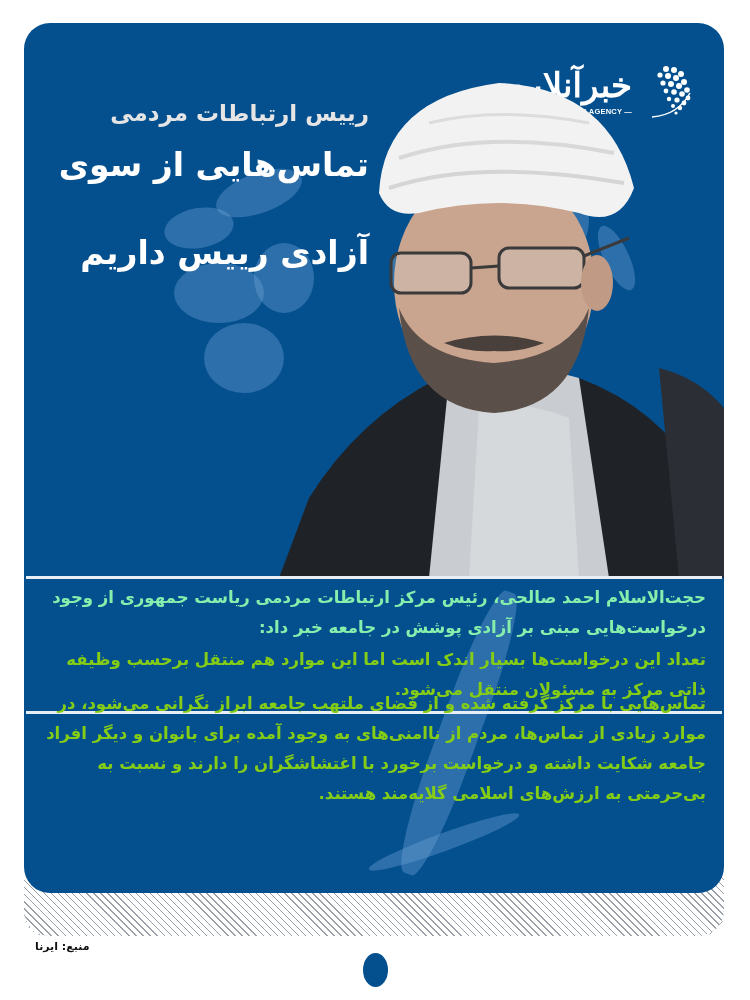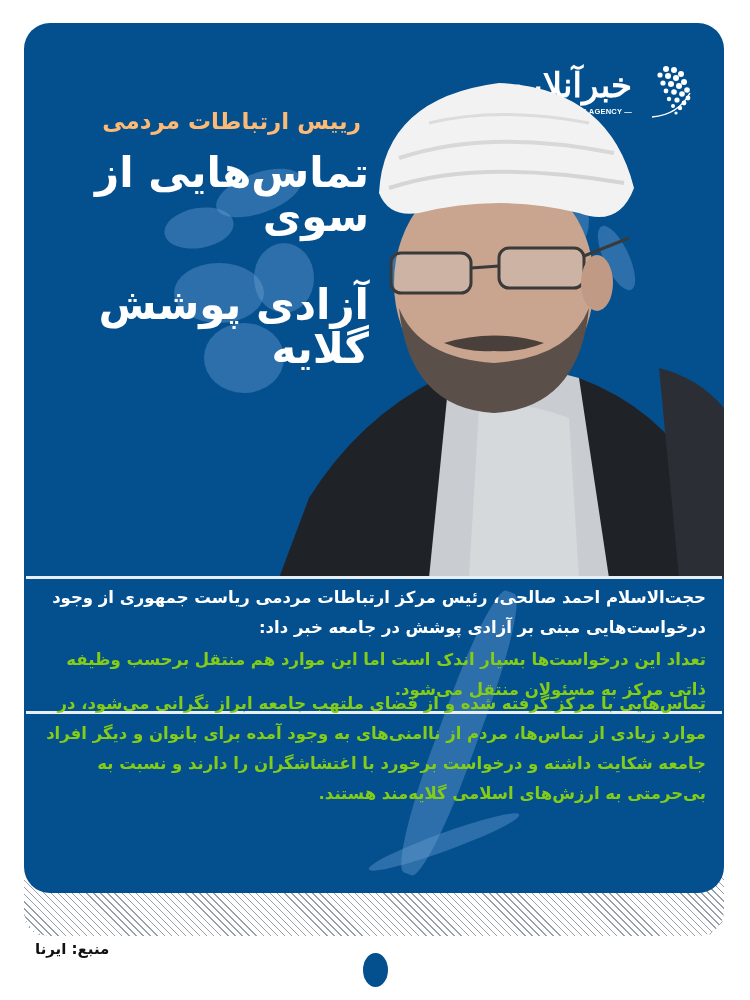--- a/index.html
+++ b/index.html
@@ -28,46 +28,46 @@
   .logo-globe {
     position:absolute; right:0; top:0; width:56px; height:56px;
   }
   .portrait {
     position:absolute; left:255px; top:55px; width:445px; height:500px;
   }
   .headline {
     position:absolute; right:360px; top:98px; width:320px; direction:rtl; text-align:right;
   }
   .kicker {
-    color:#fdba74; font-size:23px; font-weight:bold; line-height:31px; margin:8px;
+    color:#e5e5e5; font-size:23px; font-weight:bold; line-height:31px; margin:0;
   }
   .title {
-    color:#ffffff; font-size:42px; font-weight:bold; line-height:44px; margin:14px 0 0 0;
+    color:#ffffff; font-size:33px; font-weight:bold; line-height:44px; margin:14px 0 0 0;
   }
   .divider {
     position:absolute; left:2px; right:2px; height:3px; background:#e8eef6;
   }
   .para {
     position:absolute; left:18px; right:18px; direction:rtl; text-align:right;
     font-weight:bold; font-size:16.5px; line-height:30px; margin:0;
   }
-  .para.lead { color:#ffffff; }
+  .para.lead { color:#86efac; }
   .para.body { color:#84cc16; }
   .hatch {
     position:absolute; left:24px; top:876px; width:700px; height:60px;
     background:repeating-linear-gradient(45deg, #ffffff 0 4px, #9aa0a8 4px 5px);
     border-radius:0 0 26px 26px; z-index:-1;
   }
   .hatch-mask {
     position:absolute; left:24px; top:876px; width:700px; height:60px; z-index:-1;
     background:repeating-linear-gradient(-45deg, transparent 0 5px, #a0a4aa 5px 6px);
     border-radius:0 0 22px 22px;
   }
   .source {
-    position:absolute; left:35px; top:940px; font-size:15px; font-weight:bold; color:#111;
+    position:absolute; left:35px; top:940px; font-size:11px; font-weight:bold; color:#111;
     direction:rtl;
   }
   .page-dot {
     position:absolute; left:363px; top:953px; width:25px; height:34px; border-radius:50%;
     background:#04508f;
   }
 </style>
 </head>
 <body>
 
@@ -146,21 +146,21 @@
     <path d="M150 45 Q220 28 310 45" stroke="#dcdcdc" stroke-width="3" fill="none"></path>
   </svg>
 
   <div class="headline" style="right:355px;top:75px;">
     <p class="kicker">
       <span>رییس ارتباطات مردمی</span><br>
     </p>
     <p class="title">
       <span>تماس‌هایی از سوی</span><br>
       <br>
-      <span>آزادی پوشش گلایه</span>
+      <span>آزادی رییس داریم</span>
     </p>
   </div>
 
   <div class="divider" style="top:553px;"></div>
 
   <p class="para lead" style="top:560px;">حجت‌الاسلام احمد صالحی، رئیس مرکز ارتباطات مردمی ریاست جمهوری از وجود درخواست‌هایی مبنی بر آزادی پوشش در جامعه خبر داد:</p>
   <p class="para body" style="top:622px;">تعداد این درخواست‌ها بسیار اندک است اما این موارد هم منتقل برحسب وظیفه ذاتی مرکز به مسئولان منتقل می‌شود.</p>
 
   <div class="divider" style="top:688px;"></div>
 

